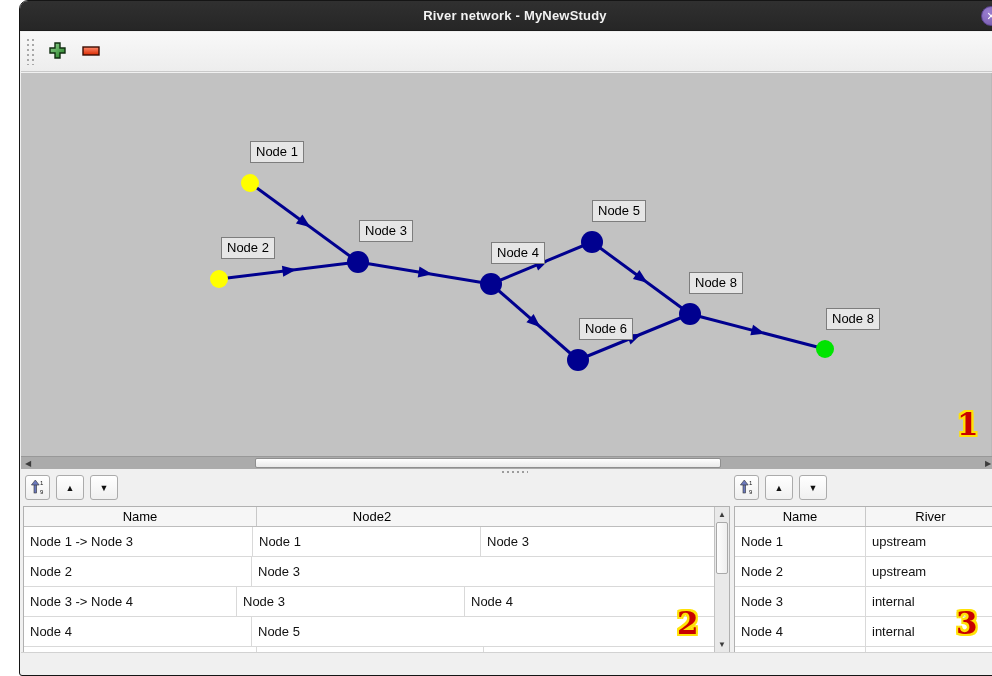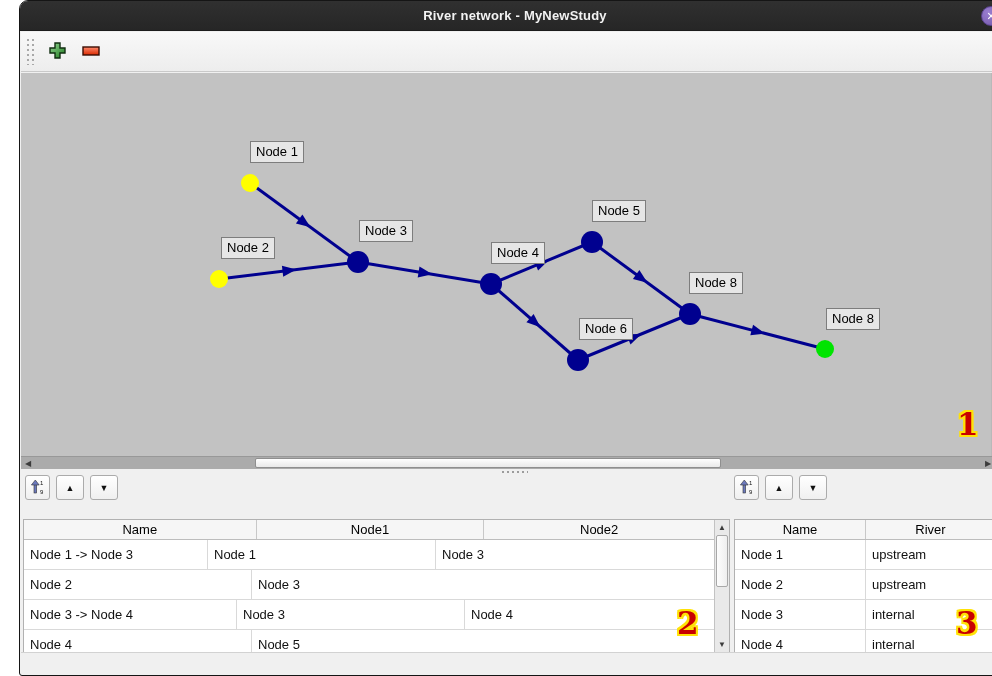--- a/index.html
+++ b/index.html
@@ -64,21 +64,21 @@
   .bottom { position:absolute; top:473px; left:1px; right:1px; height:180px; background:#f0f0f0; }
   .panel { position:absolute; top:0; bottom:0; }
   .panel.left { left:0; width:709px; }
   .panel.right { left:709px; right:0; }
   .tbl-toolbar { position:absolute; top:1px; left:4px; height:28px; display:flex; gap:6px; }
   .small-btn { width:28px; height:25px; border:1px solid #ababab; border-radius:3px;
                background:linear-gradient(#ffffff,#f0f0f0); display:flex; align-items:center;
                justify-content:center; cursor:pointer; font-size:9px; color:#111; }
   .small-btn.sort { width:25px; }
 
-  .table-frame { position:absolute; top:45px; bottom:1px; background:#ffffff;
+  .table-frame { position:absolute; top:32px; bottom:1px; background:#ffffff;
                  border:1px solid #b1b1b1; display:flex; overflow:hidden; }
   .panel.left .table-frame { left:2px; width:707px; }
   .panel.right .table-frame { left:4px; width:277px; }
   .tbl-main { flex:1; overflow:hidden; }
   .thead { display:flex; height:20px; background:#f6f6f6; border-bottom:1px solid #bdbdbd; }
   .th { font-size:13px; color:#000; display:flex; align-items:center; justify-content:center;
         border-right:1px solid #c8c8c8; }
   .th:last-child { border-right:none; }
   .tr { display:flex; height:30px; border-bottom:1px solid #d9d9d9; background:#fff; }
   .td { font-size:13px; color:#111; display:flex; align-items:center; padding-left:6px;
@@ -218,25 +218,24 @@
             <span>▲</span>
           </div>
         <div class="small-btn">
             <span>▼</span>
           </div>
       </div>
       <div class="table-frame">
         <div class="tbl-main" id="reaches-main">
             <div class="thead">
               <div class="th" style="width: 233px;">Name</div>
-              <div class="th" style="width: 228px;">Node1</div>
               <div class="th" style="width: 230px;">Node2</div>
             </div>
             <div class="tr">
-              <div class="td" style="width: 184px;">Node 1 -&gt; Node 3</div>
+              <div class="td" style="width: 229px;">Node 1 -&gt; Node 3</div>
               <div class="td" style="width: 228px;">Node 1</div>
               <div class="td" style="width: 230px;">Node 3</div>
             </div>
             <div class="tr">
               <div class="td" style="width: 228px;">Node 2</div>
               <div class="td" style="width: 230px;">Node 3</div>
             </div>
             <div class="tr">
               <div class="td" style="width: 213px;">Node 3 -&gt; Node 4</div>
               <div class="td" style="width: 228px;">Node 3</div>

